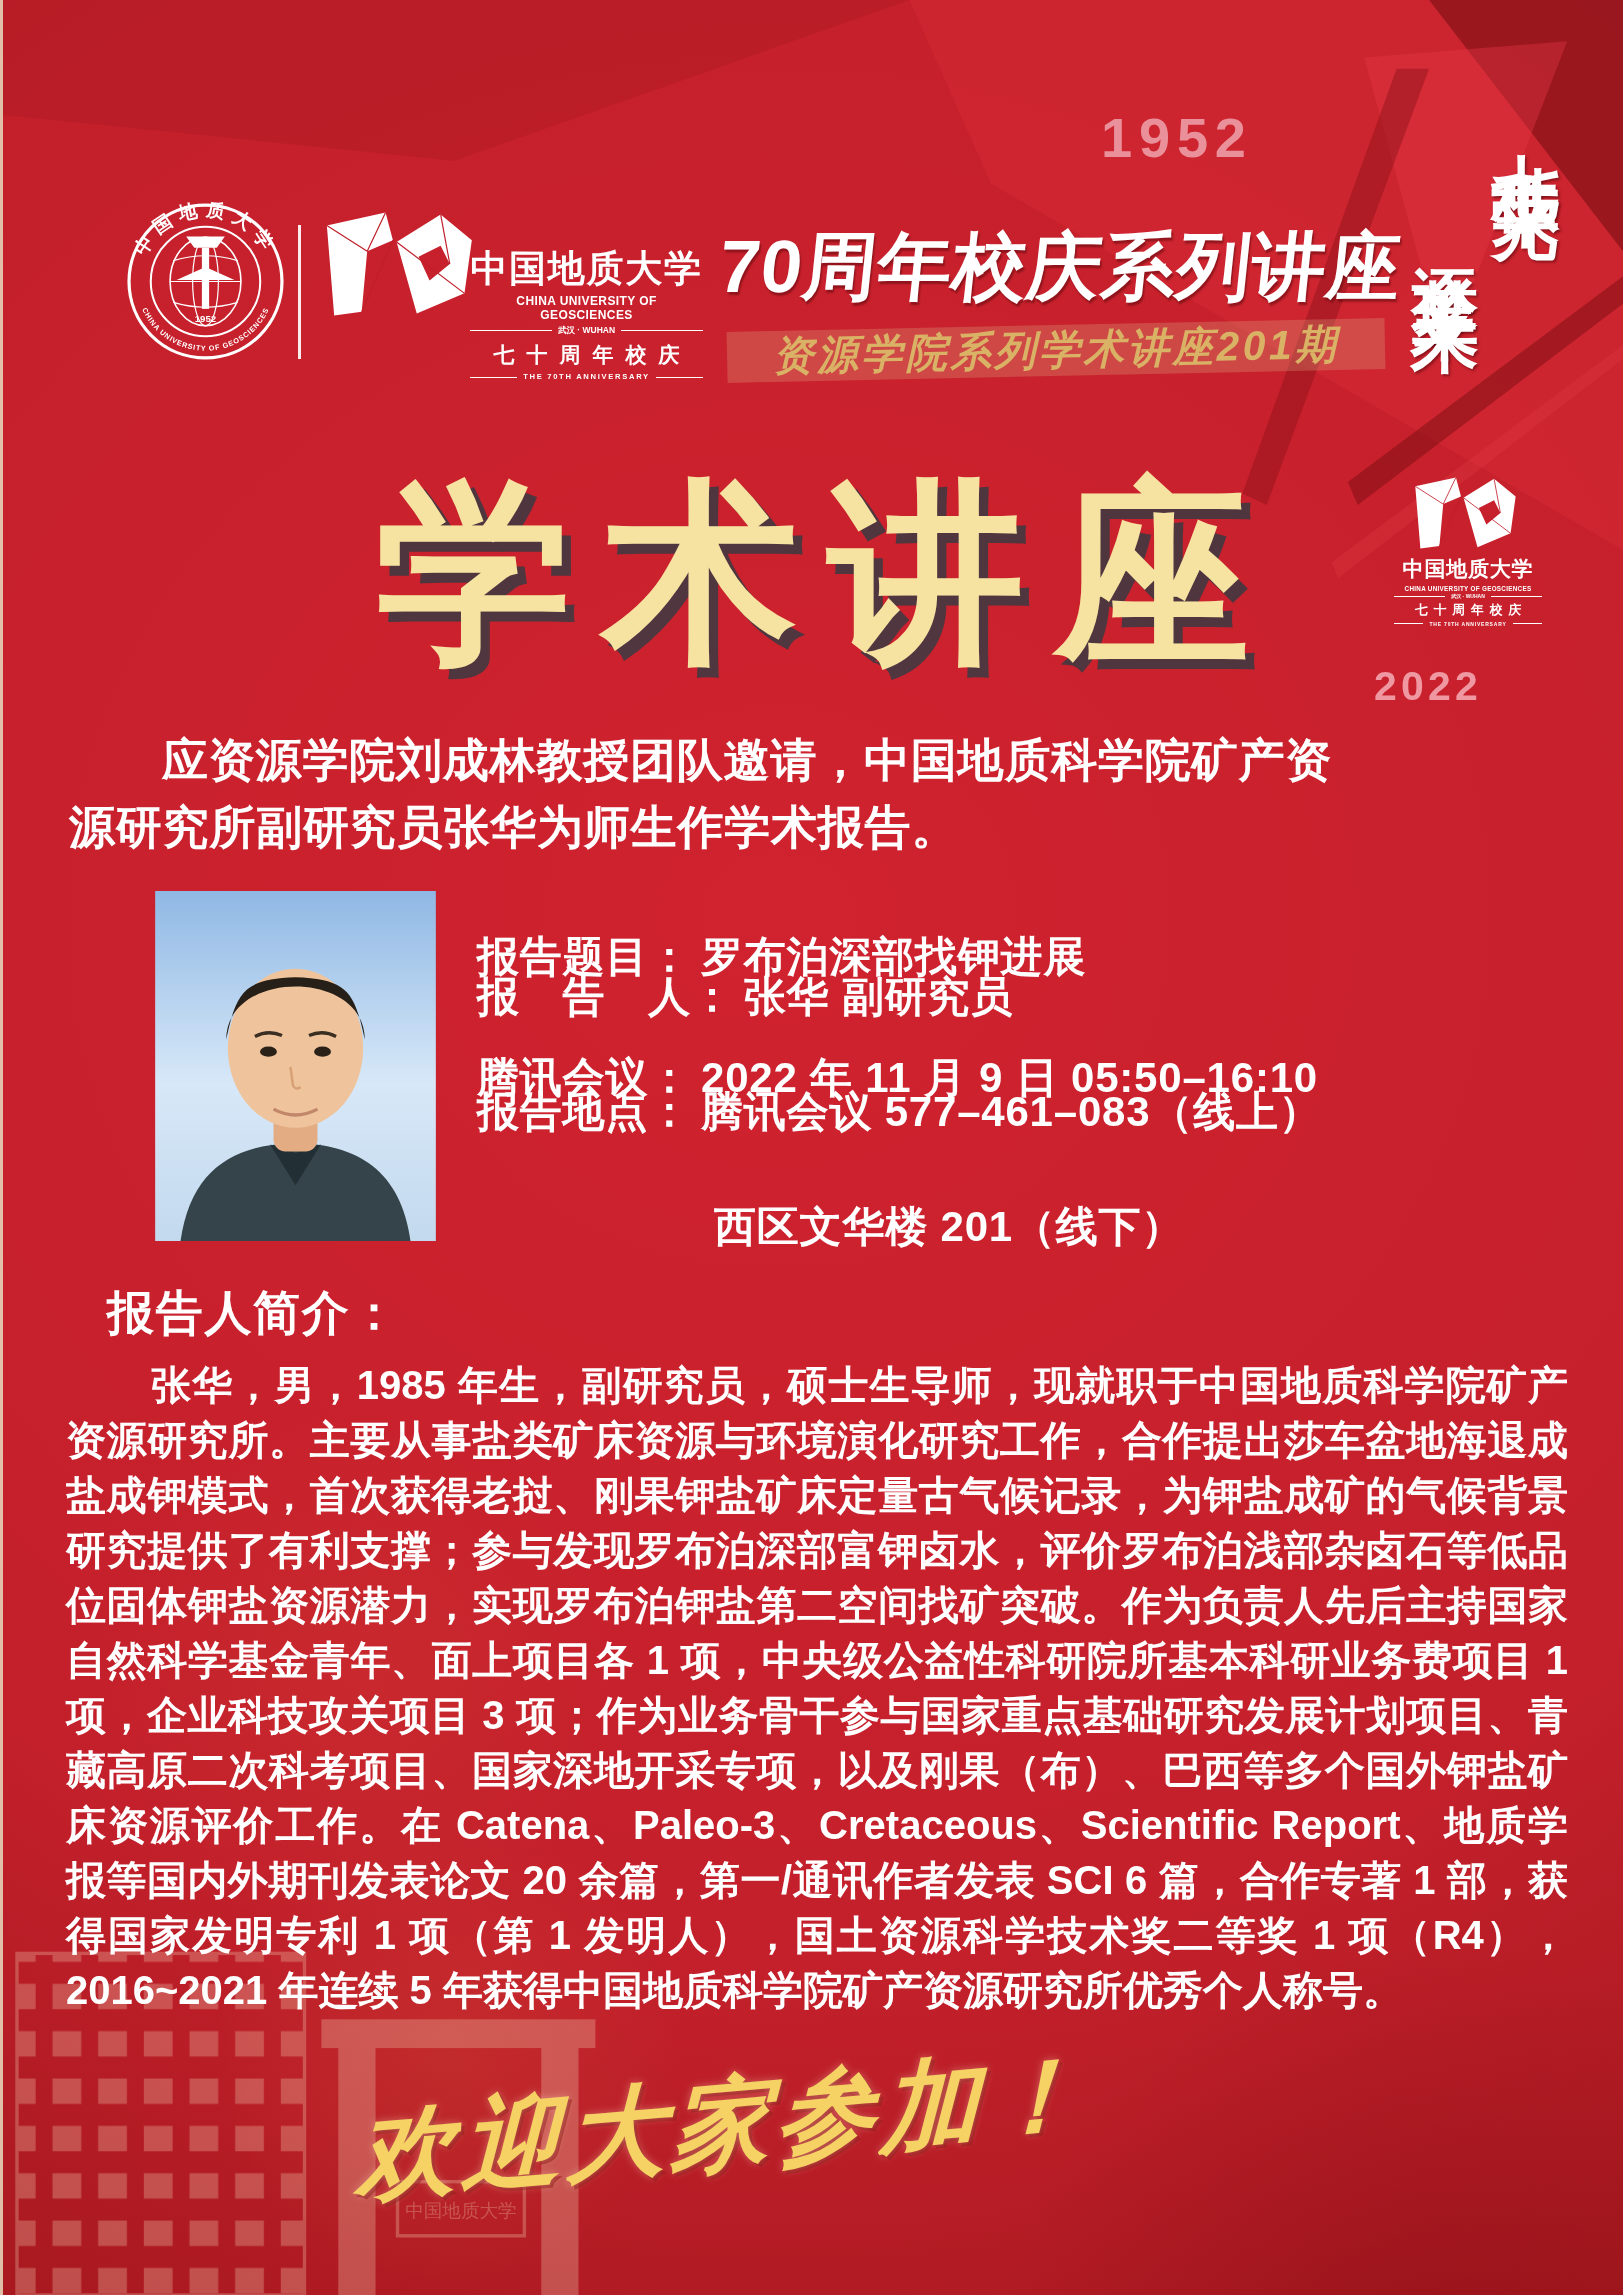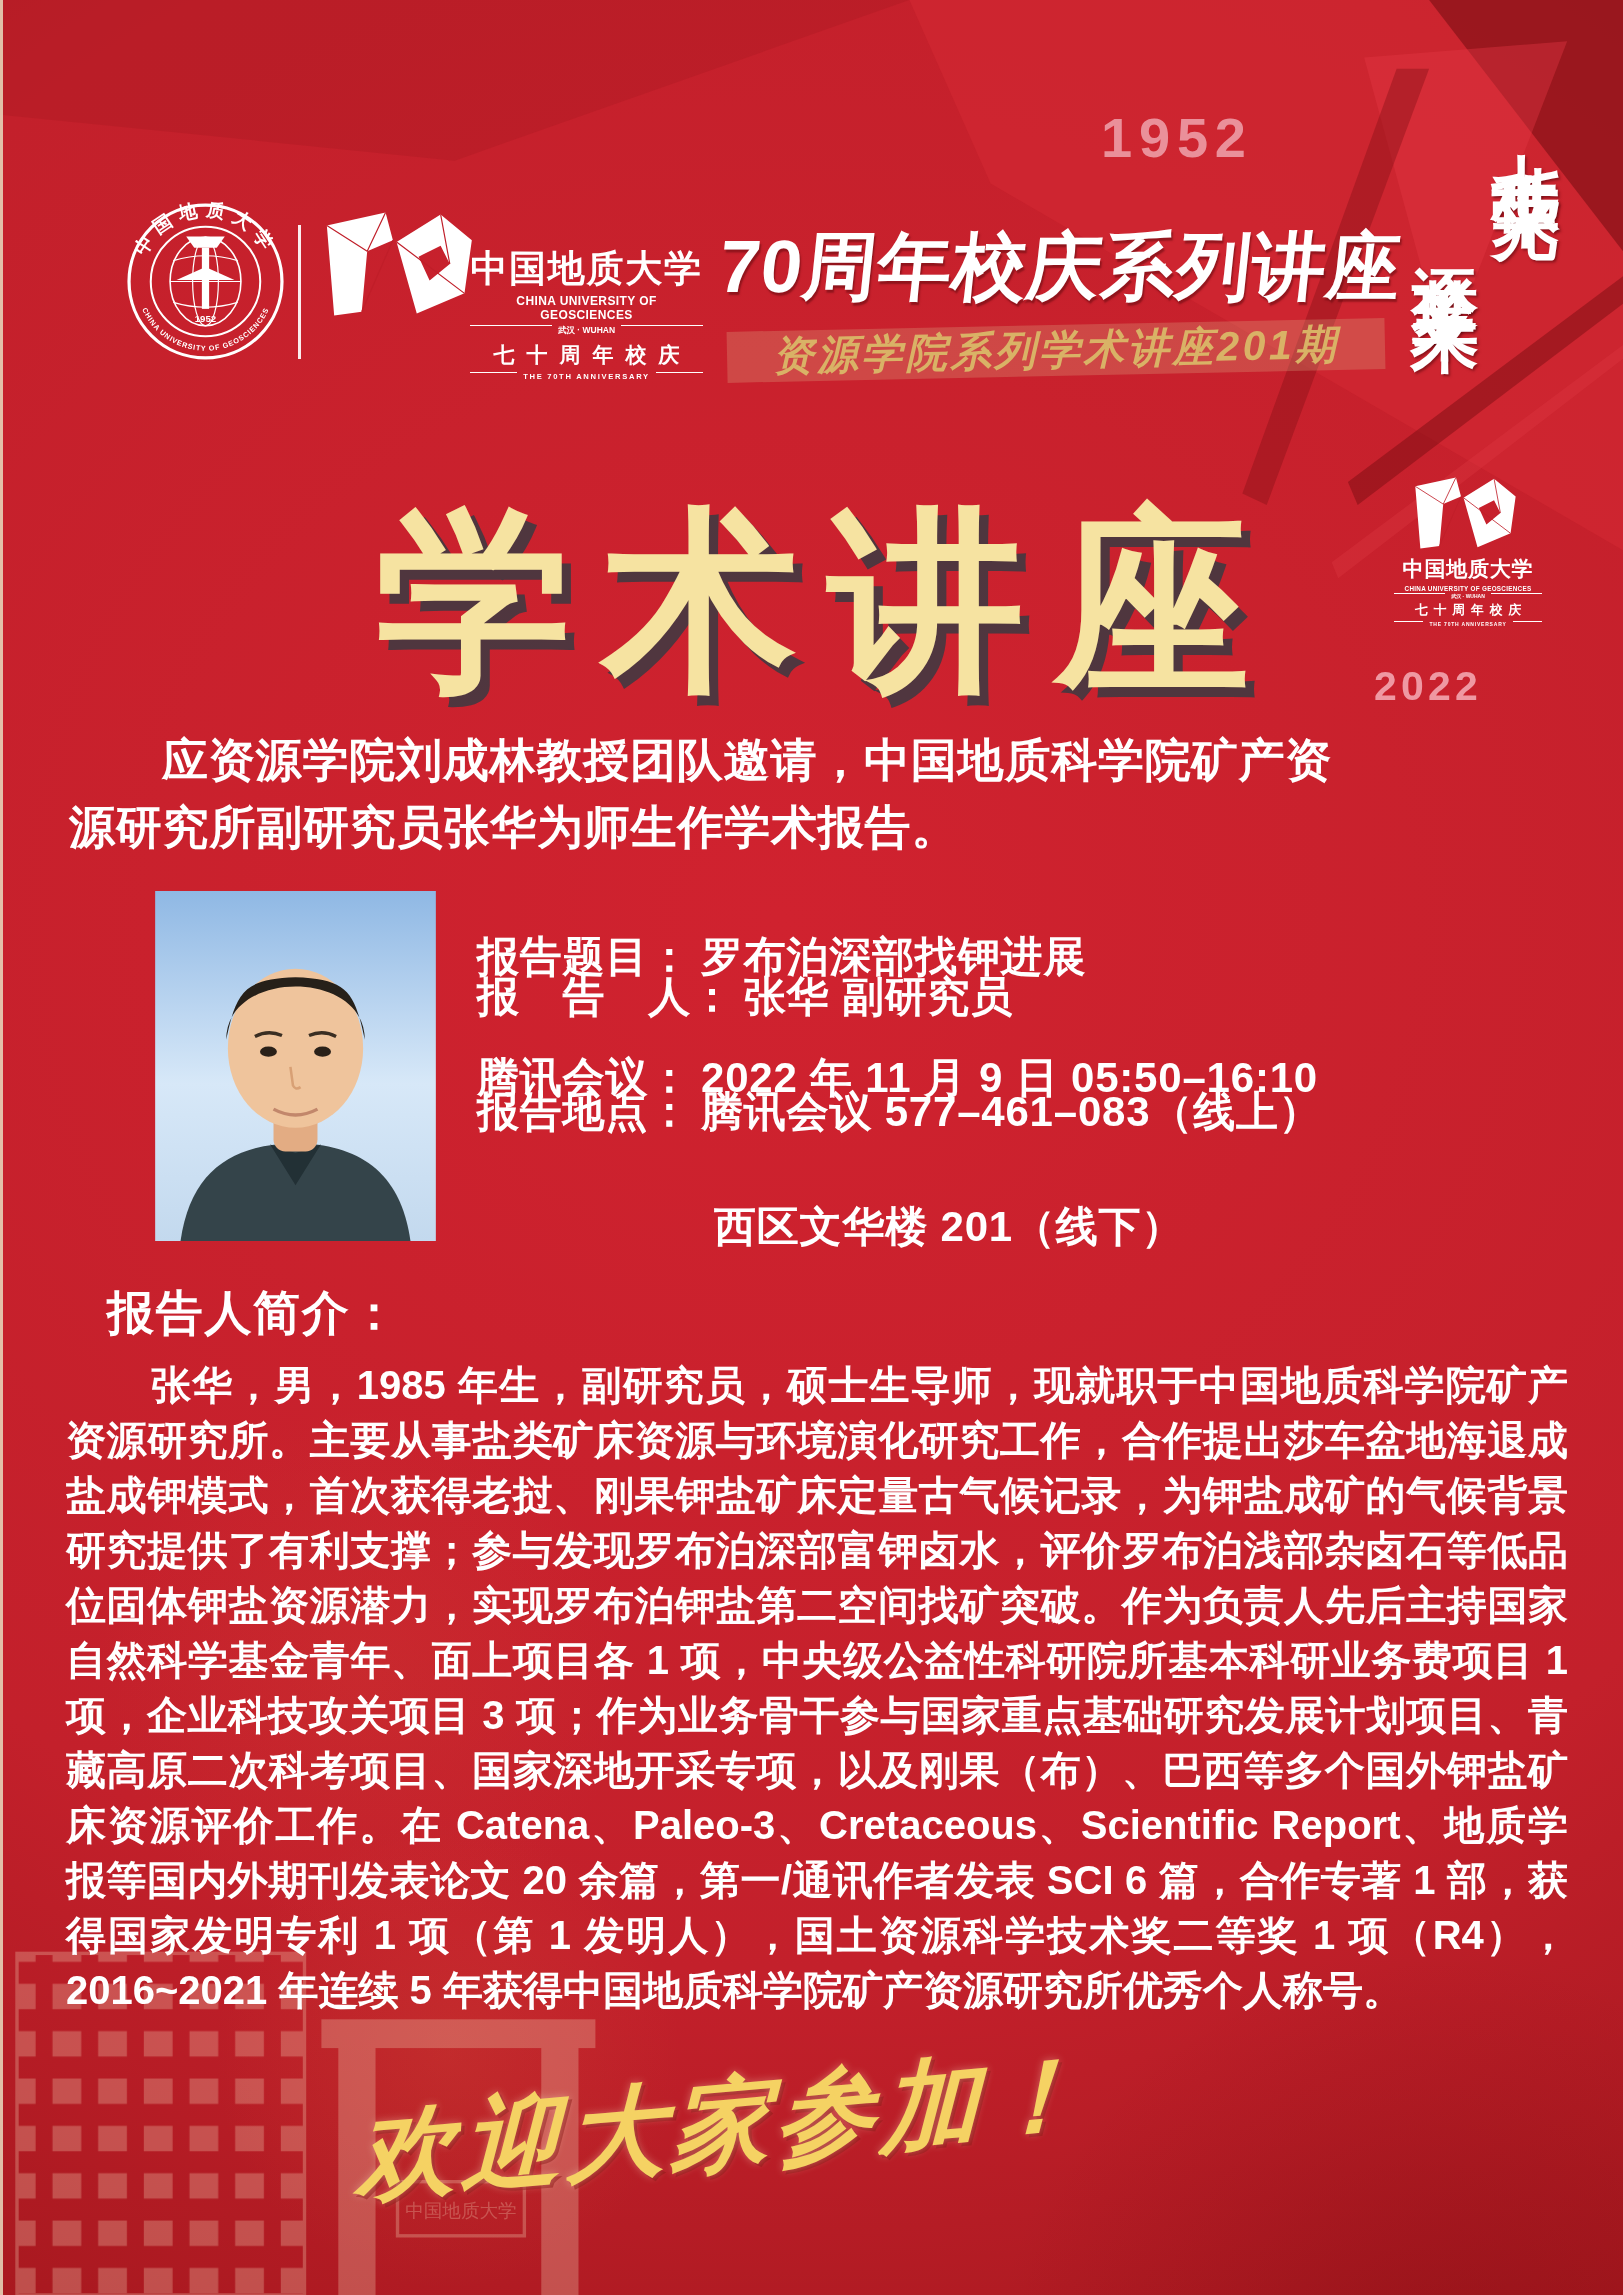--- a/index.html
+++ b/index.html
@@ -22,21 +22,21 @@
   .blob2{left:211px;top:1818px;width:474px;height:474px;background:radial-gradient(circle,#e88246 0%,rgba(232,130,70,0) 70%);opacity:.13;}
   .blob3{left:973px;top:1928px;width:930px;height:930px;background:radial-gradient(circle,rgba(122,10,16,.38) 0%,rgba(122,10,16,0) 68%);}
 
   
   .seal{position:absolute;left:125px;top:201px;width:161px;height:161px;}
   .divider{position:absolute;left:298px;top:225px;width:2.5px;height:134px;background:rgba(255,255,255,.92);}
   .logo70-main{position:absolute;left:325px;top:208px;width:156px;height:112px;}
   .unv-block{position:absolute;left:470px;top:247px;width:233px;color:#fff;text-align:center;}
   .unv-cn{font-size:37px;font-weight:900;letter-spacing:1.7px;line-height:44px;}
   .unv-en{font-size:12px;font-weight:700;letter-spacing:0.4px;margin-top:2.5px;}
-  .rule-text{display:flex;gap:6px;color:#fff;}
+  .rule-text{display:flex;align-items:center;gap:6px;color:#fff;}
   .rule-text::before,.rule-text::after{content:"";flex:1;height:0.8px;background:#fff;}
   .unv-city{font-size:8.5px;font-weight:700;margin-top:3.4px;justify-content:center;}
   .unv-ann-cn{font-size:21px;font-weight:900;letter-spacing:12px;margin-top:4.2px;text-indent:12px;}
   .unv-ann-en{font-size:7.6px;font-weight:700;letter-spacing:1.7px;margin-top:3.4px;}
   .series-title{position:absolute;left:719px;top:218px;width:677px;color:#fff;font-size:74px;font-weight:900;letter-spacing:0.8px;transform:skewX(-6deg);white-space:nowrap;text-shadow:1.7px 2.5px 1.7px rgba(90,8,12,.5);}
   .series-band{position:absolute;left:727px;top:325px;width:658px;height:51px;background:rgba(226,195,152,.24);transform:rotate(-1.2deg);display:flex;align-items:center;justify-content:center;}
   .series-sub{color:#d9b266;font-size:41px;font-weight:700;font-style:italic;letter-spacing:3.4px;white-space:nowrap;}
   .year-1952{position:absolute;left:1101px;top:105px;color:#ec96a0;font-size:56px;font-weight:800;letter-spacing:6.8px;opacity:.95;}
   .slogan-col{position:absolute;writing-mode:vertical-rl;text-orientation:upright;color:#fff;font-weight:900;font-size:68px;letter-spacing:13.5px;text-shadow:1.7px 1.7px 2.5px rgba(90,8,12,.55);}
   .slogan1{left:1482px;top:98px;}
@@ -44,21 +44,21 @@
   .side-logo{position:absolute;left:1394px;top:474px;width:148px;color:#fff;text-align:center;}
   .side-logo svg{width:108px;height:78px;}
   .side-cn{font-size:21px;font-weight:900;letter-spacing:0.8px;}
   .side-en{font-size:6.3px;font-weight:700;letter-spacing:0.3px;margin-top:1.7px;}
   .side-city{font-size:5px;font-weight:700;margin-top:1.7px;}
   .side-ann-cn{font-size:12.7px;font-weight:900;letter-spacing:6px;margin-top:2.5px;text-indent:6px;}
   .side-ann-en{font-size:5px;font-weight:700;letter-spacing:0.8px;margin-top:1.7px;}
   .year-2022{position:absolute;left:1374px;top:663px;color:#ef98a2;font-size:41px;font-weight:800;letter-spacing:4.2px;}
 
   
-  .big-title{position:absolute;left:376px;top:470px;font-size:196px;line-height:207px;font-weight:900;color:#f6e3a1;letter-spacing:30px;white-space:nowrap;text-shadow:9.3px 10px 0 rgba(58,58,66,.85);margin-top:28px;}
+  .big-title{position:absolute;left:376px;top:470px;font-size:196px;line-height:207px;font-weight:900;color:#f6e3a1;letter-spacing:30px;white-space:nowrap;text-shadow:9.3px 10px 0 rgba(58,58,66,.85);}
   .intro{position:absolute;left:69px;top:727px;width:1370px;color:#fff;font-size:46px;line-height:67px;font-weight:700;letter-spacing:0.8px;text-indent:93px;white-space:pre-line;}
   .photo{position:absolute;left:155px;top:891px;width:281px;height:350px;}
   .detail-row{position:absolute;left:477px;color:#fff;font-size:42px;font-weight:800;letter-spacing:0.8px;white-space:nowrap;}
   .detail-row .lbl{margin-right:10px;}
   .dr1{top:929px;text-align:center;} .dr2{top:969px;} .dr3{top:1050px;} .dr4{top:1084px;}
   .dr5{top:1199px;left:714px;}
   .bio-heading{position:absolute;left:107px;top:1282px;color:#fff;font-size:47px;font-weight:800;letter-spacing:1.7px;}
   .bio{position:absolute;left:66px;top:1358px;width:1502px;color:#fff;font-size:40px;line-height:55px;font-weight:700;text-align:justify;text-align-last:left;text-indent:85px;}
 
   

